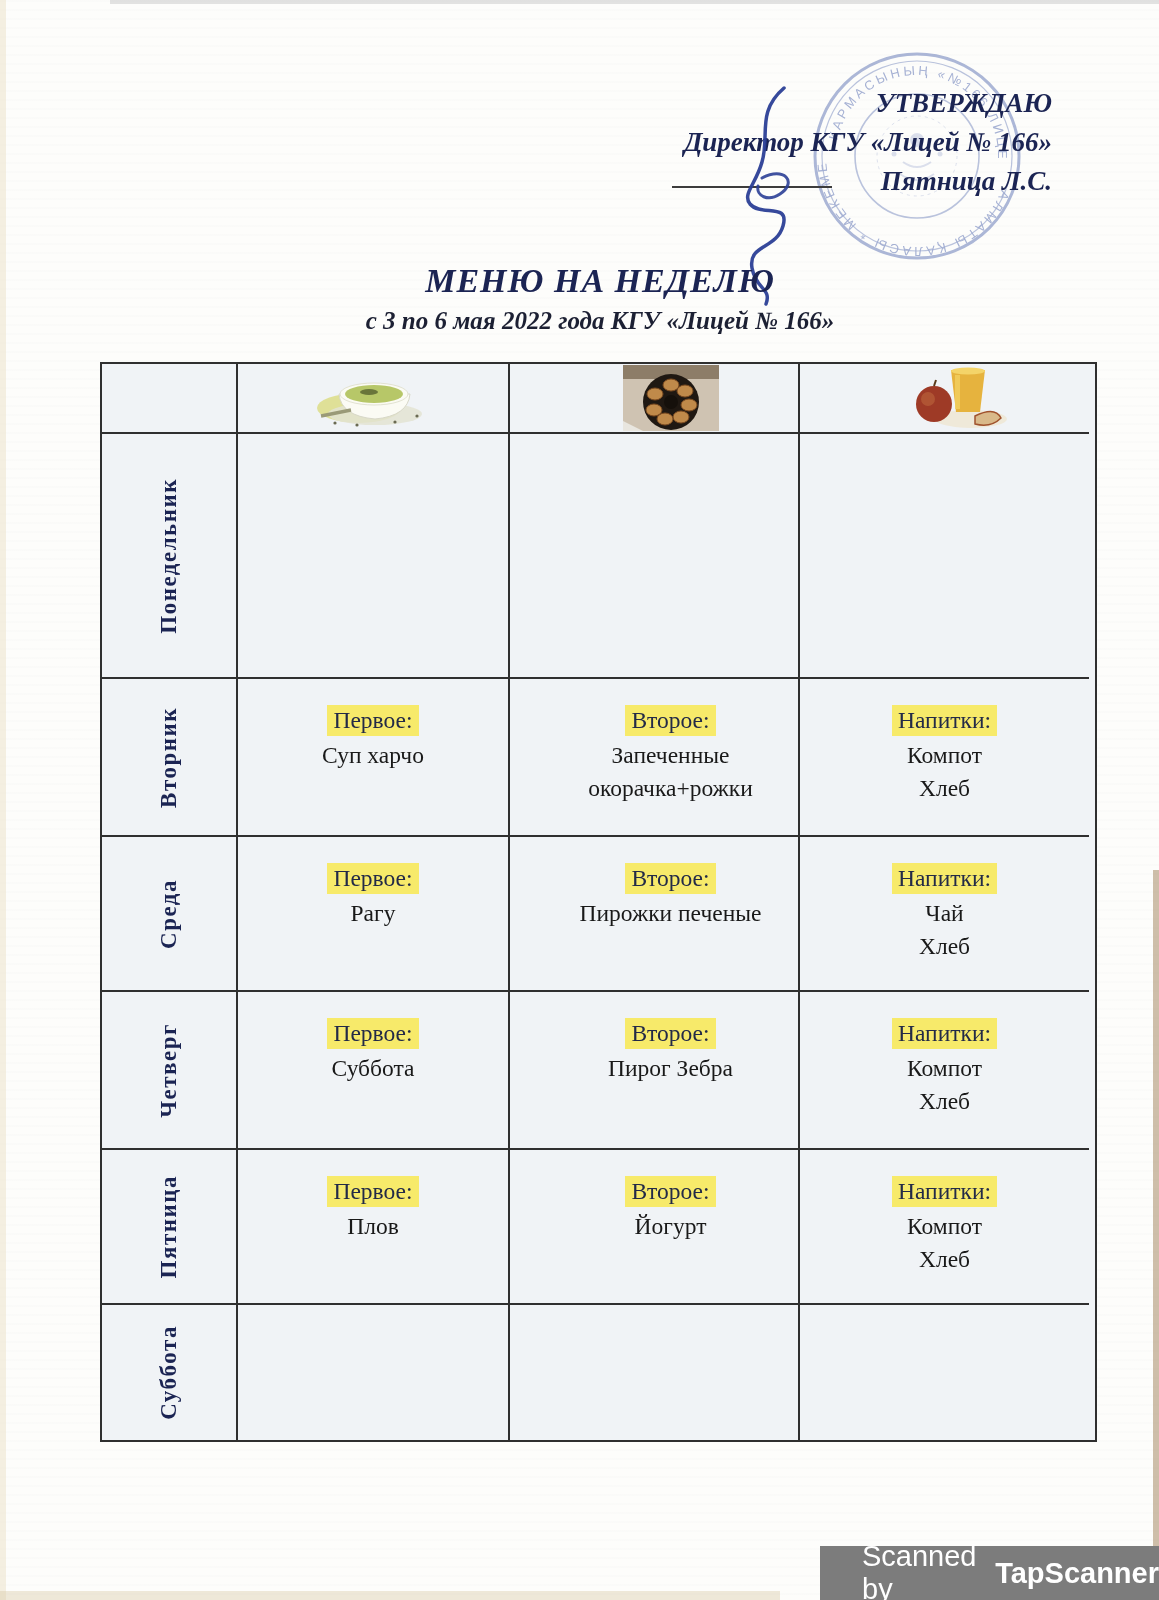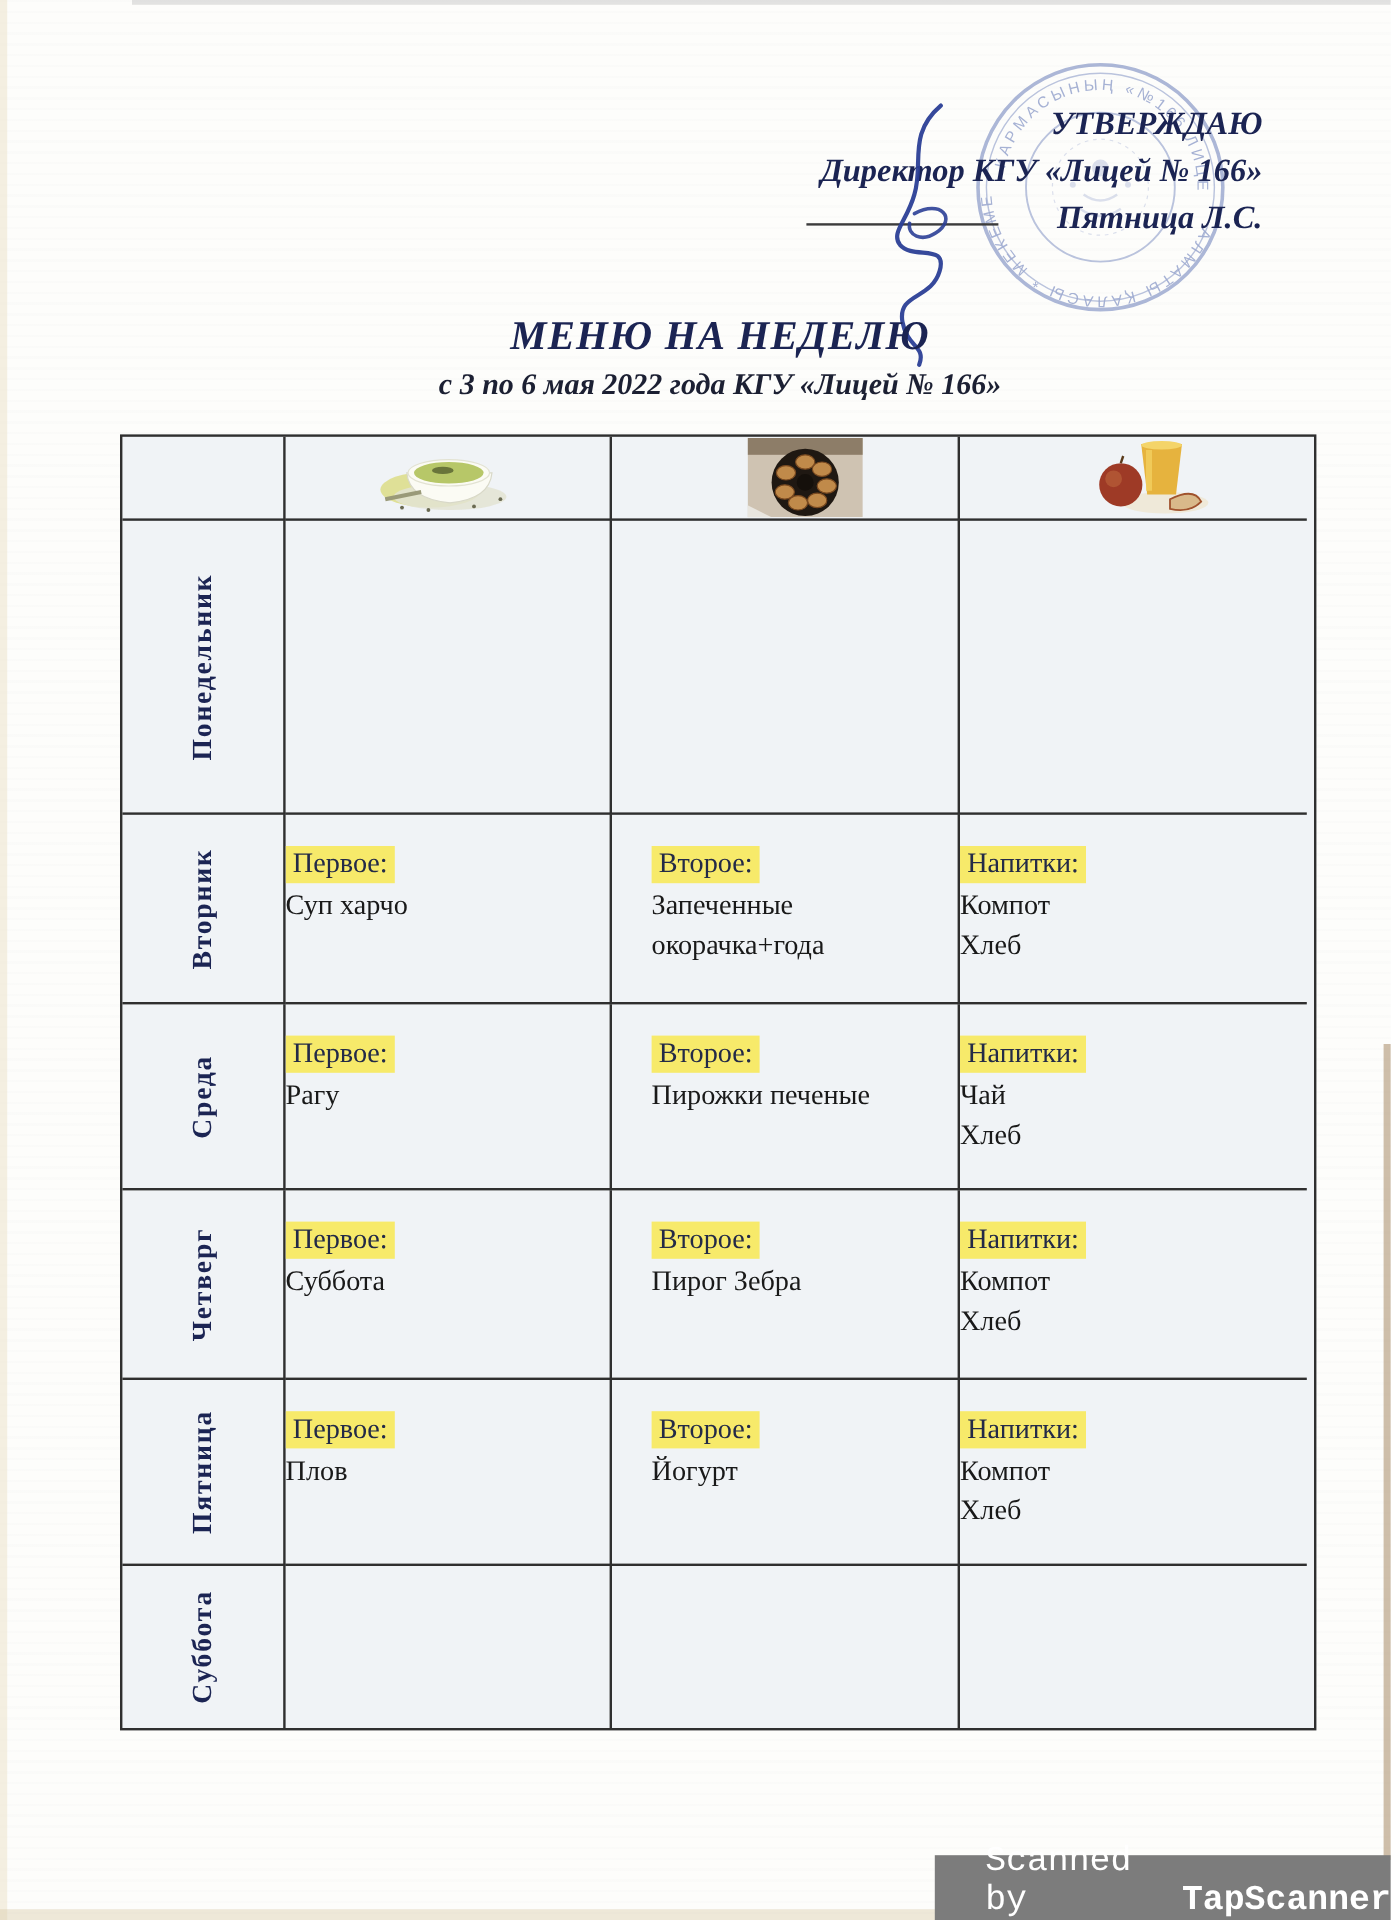--- a/index.html
+++ b/index.html
@@ -40,29 +40,29 @@
   .row > .cell:nth-child(1){width:136px;}
   .row > .cell:nth-child(2){width:272px;}
   .row > .cell:nth-child(3){width:290px;padding-left:33px;}
   .row > .cell:nth-child(4){width:289px;border-right:none;}
   #table-body .row:last-child .cell{border-bottom:none;}
   .header-row{height:70px;}
   .img-cell{display:flex;align-items:center;justify-content:center;}
   .day-cell{display:flex;align-items:center;justify-content:center;}
   .day-label{display:inline-block;writing-mode:vertical-rl;transform:rotate(180deg);
              font-weight:bold;font-size:23px;letter-spacing:1.5px;color:var(--ink,#1c2a57);}
-  .menu-cell{text-align:left;padding-top:26px;font-size:23.5px;}
+  .menu-cell{text-align:center;padding-top:26px;font-size:23.5px;}
   .menu-label{display:inline-block;background:var(--highlight,#f7ea6a);color:#232a47;
               padding:0 6px;line-height:31px;margin-bottom:3px;}
   .dish{line-height:33px;color:#191919;}
 
   
-  .badge{position:absolute;right:0;bottom:0;width:380px;height:54px;background:var(--badge-bg,#7c7c7c);
-         color:#ffffff;font-family:Liberation Mono, monospace;font-size:29px;
-         display:flex;align-items:flex-end;padding-left:42px;box-sizing:border-box;z-index:6;}
+  .badge{position:absolute;right:0;bottom:0;width:339px;height:54px;background:var(--badge-bg,#7c7c7c);
+         color:#ffffff;font-family:Liberation Sans, sans-serif;font-size:29px;
+         display:flex;align-items:center;padding-left:42px;box-sizing:border-box;z-index:6;}
   .badge b{margin-left:9px;font-weight:bold;}
 </style>
 </head>
 <body>
 
 <div class="page">
 
   <div class="edge-left"></div>
   <div class="edge-top"></div>
   <div class="edge-right"></div>
@@ -164,21 +164,21 @@
           </div>
           <div class="cell menu-cell"></div>
           <div class="cell menu-cell"></div>
           <div class="cell menu-cell"></div>
         </div>
         <div class="row" style="height: 158px;">
           <div class="cell day-cell">
             <span class="day-label">Вторник</span>
           </div>
           <div class="cell menu-cell"><span class="menu-label">Первое:</span><div class="dish">Суп харчо</div></div>
-          <div class="cell menu-cell"><span class="menu-label">Второе:</span><div class="dish">Запеченные</div><div class="dish">окорачка+года</div></div>
+          <div class="cell menu-cell"><span class="menu-label">Второе:</span><div class="dish">Запеченные</div><div class="dish">окорачка+рожки</div></div>
           <div class="cell menu-cell"><span class="menu-label">Напитки:</span><div class="dish">Компот</div><div class="dish">Хлеб</div></div>
         </div>
         <div class="row" style="height: 155px;">
           <div class="cell day-cell">
             <span class="day-label">Среда</span>
           </div>
           <div class="cell menu-cell"><span class="menu-label">Первое:</span><div class="dish">Рагу</div></div>
           <div class="cell menu-cell"><span class="menu-label">Второе:</span><div class="dish">Пирожки печеные</div></div>
           <div class="cell menu-cell"><span class="menu-label">Напитки:</span><div class="dish">Чай</div><div class="dish">Хлеб</div></div>
         </div>

